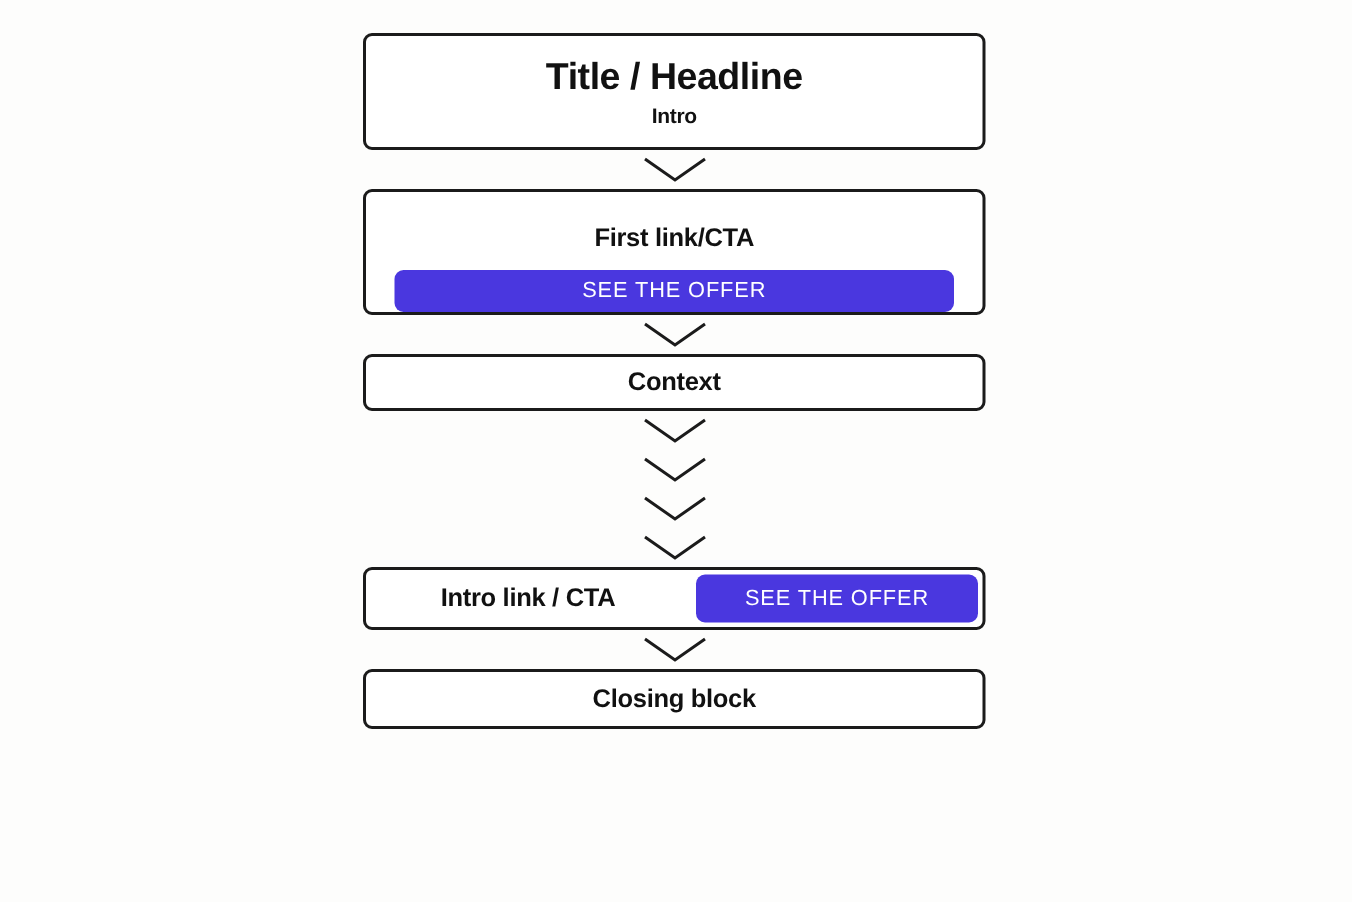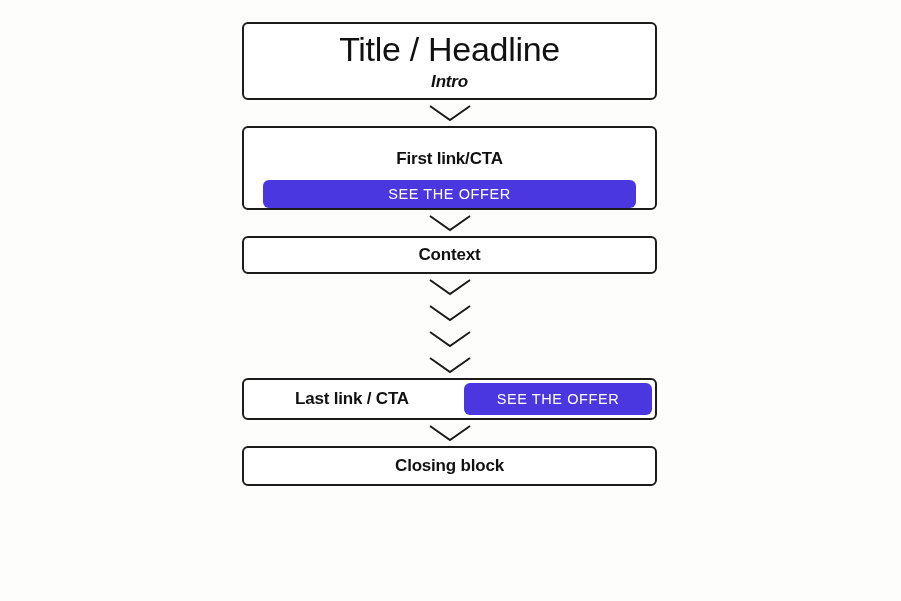--- a/index.html
+++ b/index.html
@@ -45,31 +45,30 @@
     justify-content: center;
   }
   .connector svg { display: block; }
 
   
   .block-title {
     height: 78px;
     gap: 3px;
   }
   .headline-text {
-    font-size: 34px;
-    font-weight: normal;
+    font-size: 25px;
+    font-weight: bold;
     letter-spacing: -0.3px;
     line-height: 1.15;
   }
   .intro-text {
-    font-size: 17px;
+    font-size: 14px;
     font-weight: bold;
     letter-spacing: -0.2px;
     line-height: 1.15;
-    font-style: italic;
   }
 
   
   .block-firstcta {
     height: 84px;
     justify-content: flex-start;
     padding-top: 21px;
     gap: 11px;
   }
   .cta-label {
@@ -242,21 +241,21 @@
 
   <div class="connector">
     <span>
       <svg width="44" height="18" viewBox="0 0 44 18">
           <path d="M2 2 L22 16 L42 2" fill="none" stroke="#1b1b1b" stroke-width="2"></path>
         </svg>
     </span>
   </div>
 
   <div class="block block-lastcta">
-    <div class="lastcta-label">Last link / CTA</div>
+    <div class="lastcta-label">Intro link / CTA</div>
     <div class="cta-button-right">SEE THE OFFER</div>
   </div>
 
   <div class="connector">
     <span>
       <svg width="44" height="18" viewBox="0 0 44 18">
           <path d="M2 2 L22 16 L42 2" fill="none" stroke="#1b1b1b" stroke-width="2"></path>
         </svg>
     </span>
   </div>

